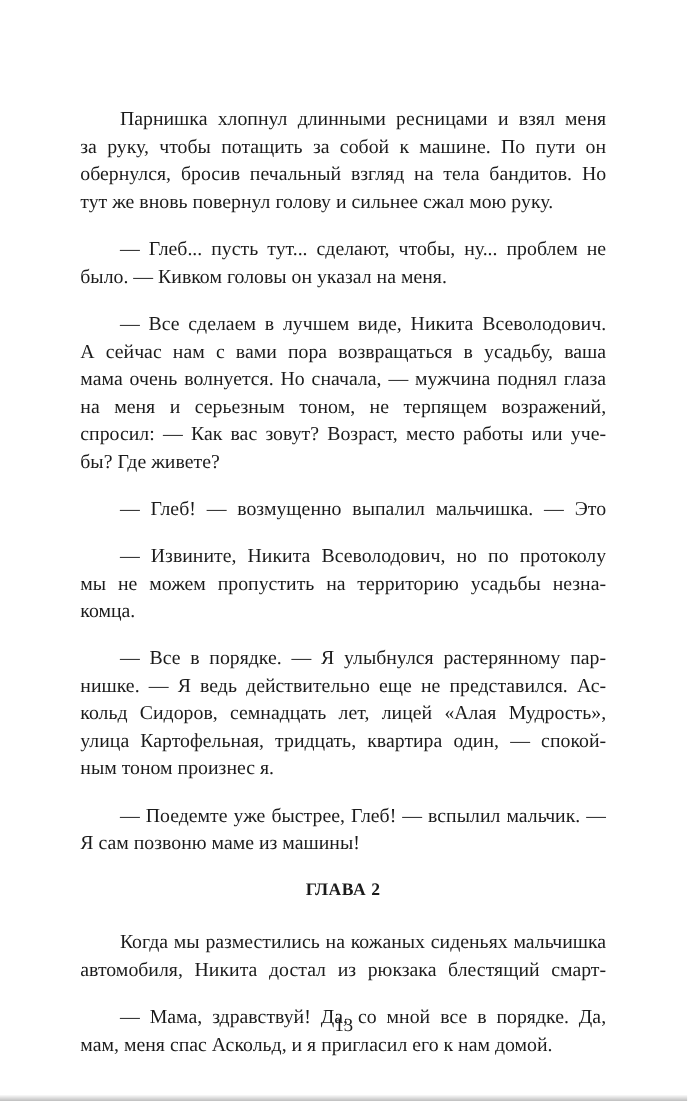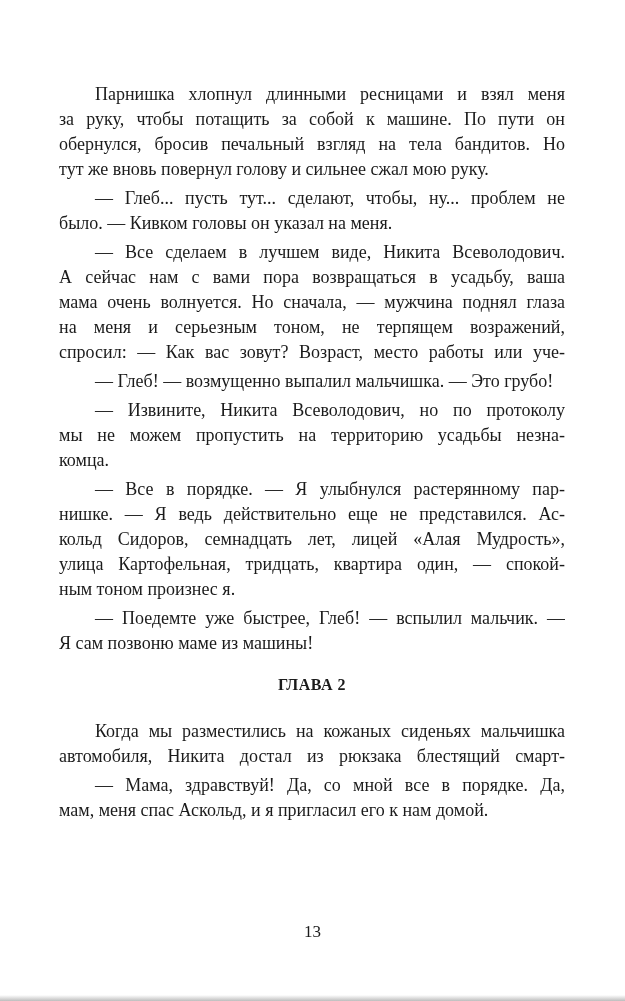--- a/index.html
+++ b/index.html
@@ -19,21 +19,21 @@
   }
   .page-text {
     position: absolute;
     left: 55px;
     top: 78px;
     width: 514px;
     font-size: 18px;
     line-height: 25px;
   }
   .paragraph {
-    margin: 4px;
+    margin: 18px;
   }
   .line {
     text-align: justify;
     text-align-last: justify;
     white-space: normal;
     height: 25px;
     overflow: hidden;
   }
   .line.first {
     text-indent: 36px;
@@ -82,20 +82,21 @@
       <div class="paragraph">
         <div class="line first">— Глеб... пусть тут... сделают, чтобы, ну... проблем не</div>
         <div class="line last">было. — Кивком головы он указал на меня.</div>
       </div>
       <div class="paragraph">
         <div class="line first">— Все сделаем в лучшем виде, Никита Всеволодович.</div>
         <div class="line">А сейчас нам с вами пора возвращаться в усадьбу, ваша</div>
         <div class="line">мама очень волнуется. Но сначала, — мужчина поднял глаза</div>
         <div class="line">на меня и серьезным тоном, не терпящем возражений,</div>
         <div class="line">спросил: — Как вас зовут? Возраст, место работы или уче-</div>
+        <div class="line last">бы? Где живете?</div>
       </div>
       <div class="paragraph">
         <div class="line first last">— Глеб! — возмущенно выпалил мальчишка. — Это грубо!</div>
       </div>
       <div class="paragraph">
         <div class="line first">— Извините, Никита Всеволодович, но по протоколу</div>
         <div class="line">мы не можем пропустить на территорию усадьбы незна-</div>
         <div class="line last">комца.</div>
       </div>
       <div class="paragraph">

